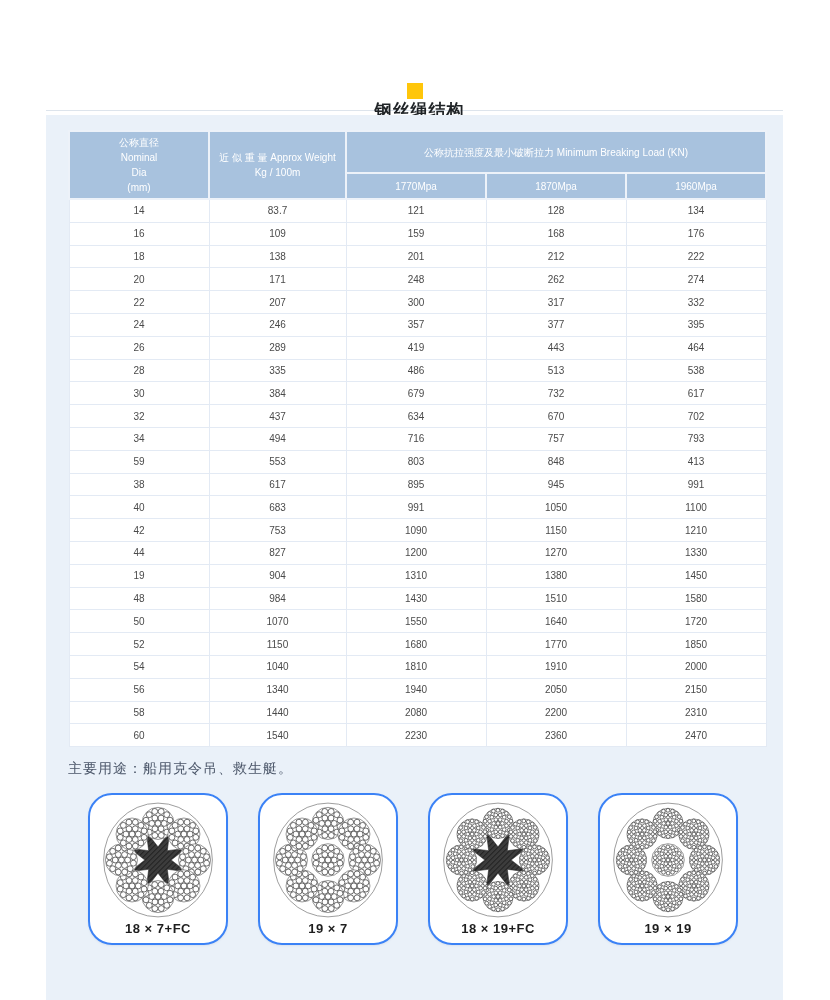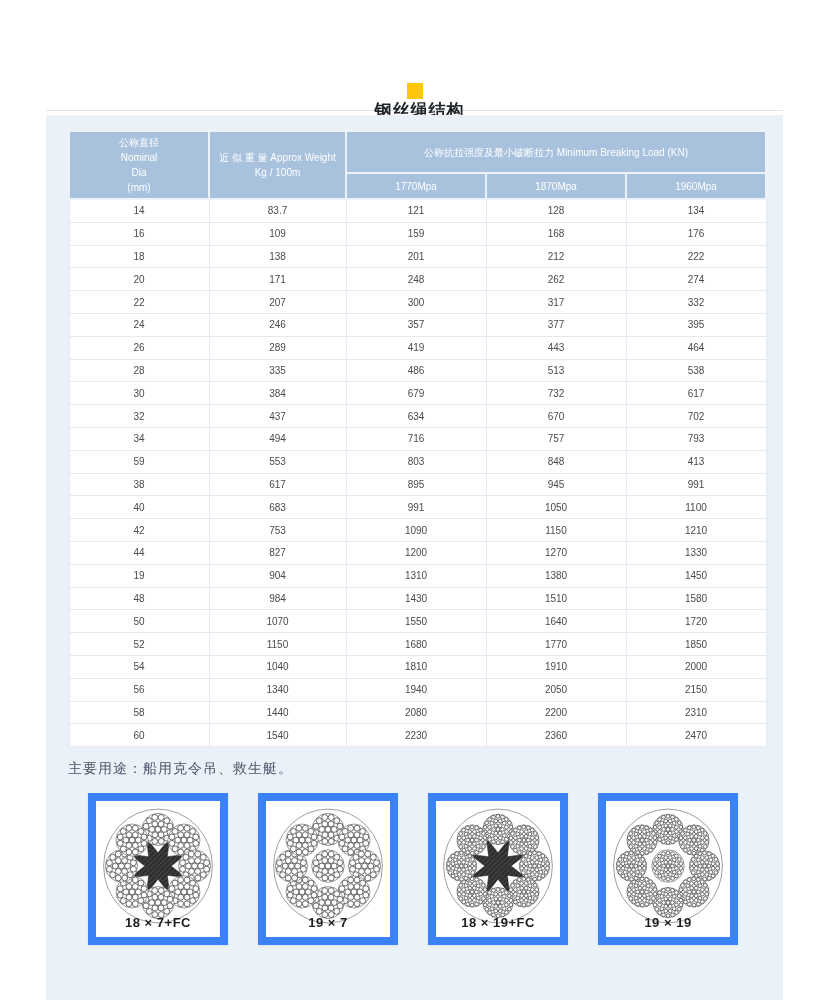--- a/index.html
+++ b/index.html
@@ -50,21 +50,21 @@
   }
   
   .note{
     position:absolute;left:22px;top:645px;font-size:14px;color:#4a5568;letter-spacing:1px;
   }
   
   .cards{
     position:absolute;left:42px;top:678px;display:flex;gap:30px;
   }
   .card{
-    width:140px;height:152px;background:#ffffff;border:8px solid #3b82f6;border-radius:0;
+    width:140px;height:152px;background:#ffffff;border:2px solid #3b82f6;border-radius:24px;
     box-sizing:border-box;position:relative;box-shadow:0 1px 2px #d9e2ee;
   }
   .rope-img{position:absolute;top:2px;left:50%;transform:translateX(-50%);}
   .rope-label{
     position:absolute;bottom:7px;width:100%;text-align:center;
     font-size:13px;font-weight:bold;color:#1e1e1e;letter-spacing:.5px;
   }
 </style>
 </head>
 <body>

